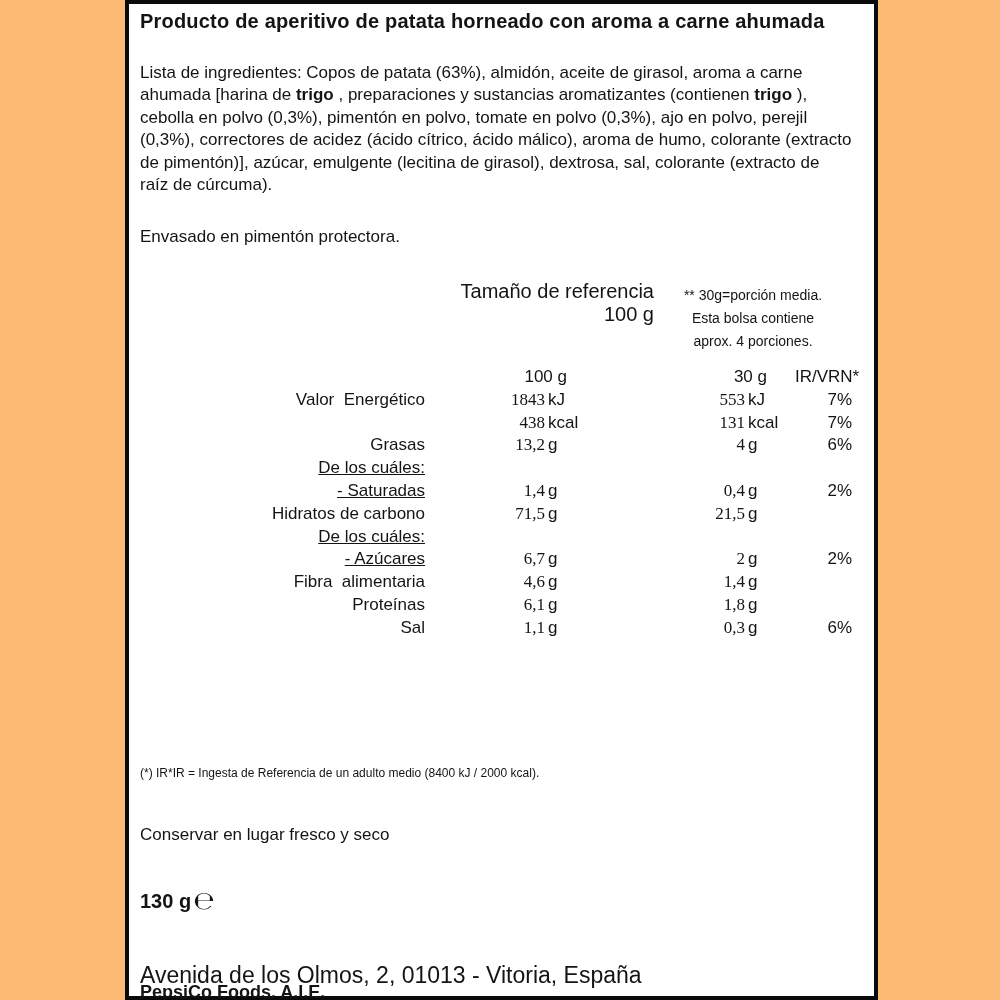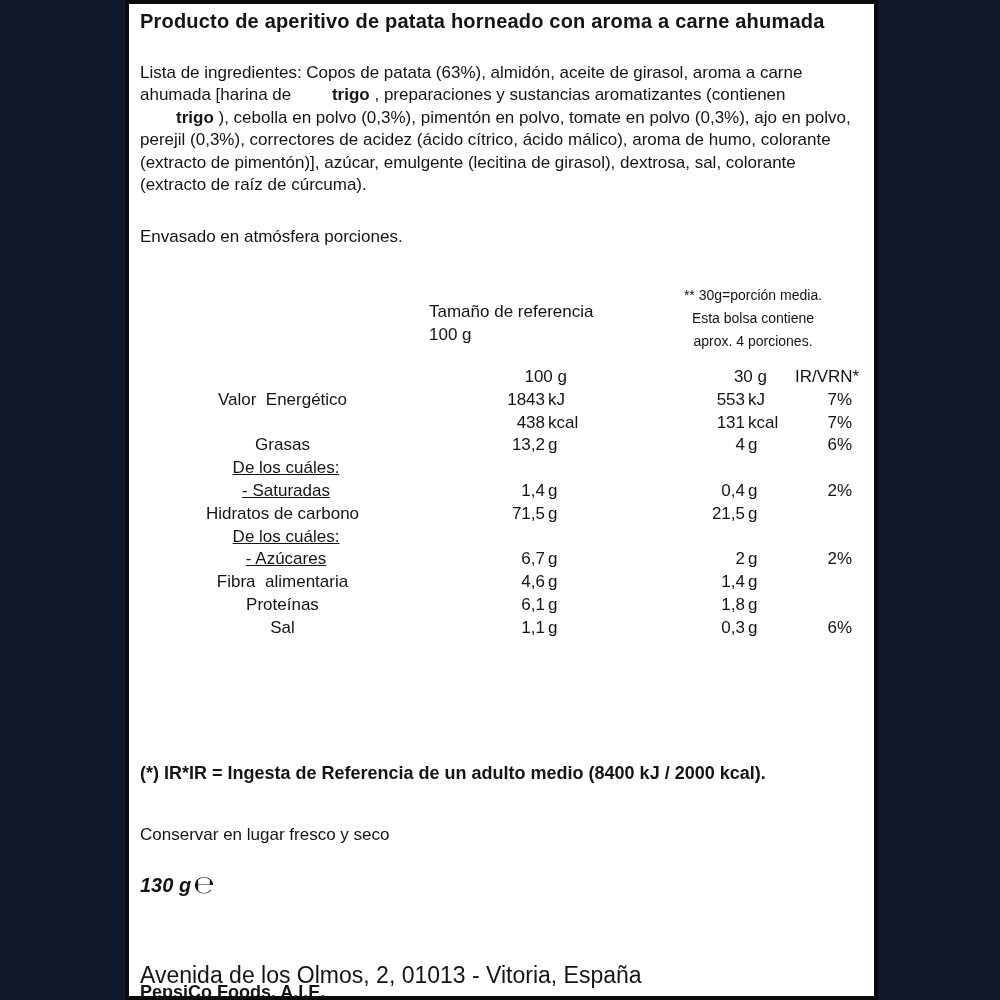--- a/index.html
+++ b/index.html
@@ -3,92 +3,92 @@
 <meta charset="utf-8">
 <style>
   * { box-sizing: border-box; }
   html, body {
     margin: 0; padding: 0;
     width: 1000px; height: 1000px;
     background: #ffffff;
     font-family: "Liberation Sans", "DejaVu Sans", sans-serif;
     color: #141414;
   }
-  .page { position: relative; width: 1000px; height: 1000px; background: #0f172a; }
+  .page { position: relative; width: 1000px; height: 1000px; background: #fdba74; }
 
   .frame {
     position: absolute;
     left: 125px; top: 0;
     width: 753px; height: 1000px;
     border: 4px solid #0a0a0a;
     background: #fff;
   }
 
   .abs { position: absolute; }
 
   .title {
     left: 11px; top: 4px; width: 712px;
     font-size: 20px; line-height: 26px; font-weight: bold;
     letter-spacing: 0.2px;
   }
   .ingredients {
     left: 11px; top: 58px; width: 712px;
     font-size: 17px; line-height: 22.4px;
   }
-  .ingredients b, .ingredients .bold-seg { font-weight: bold; margin-left: 36px; }
+  .ingredients b, .ingredients .bold-seg { font-weight: bold; }
   .packaging { left: 11px; top: 222px; font-size: 17px; line-height: 22px; }
 
   .serving-ref {
-    left: 300px; top: 296px; width: 225px;
-    font-size: 17px; line-height: 23px; text-align: left;
+    left: 300px; top: 276px; width: 225px;
+    font-size: 20px; line-height: 23px; text-align: right;
   }
   .serving-portion {
     left: 504px; top: 280px; width: 240px;
     font-size: 14px; line-height: 23px; text-align: center;
   }
 
   .ntable { left: 11px; top: 362px; width: 712px; font-size: 17px; }
   .nrow, .nheadrow {
     display: grid; height: 22.8px; line-height: 22.8px;
     align-items: baseline;
   }
   .nrow { grid-template-columns: 285px 120px 50px 150px 50px 57px; }
   .nheadrow { grid-template-columns: 285px 170px 200px 57px; }
-  .nname { text-align: center; white-space: pre; }
+  .nname { text-align: right; white-space: pre; }
   .nname.ind { padding-left: 7px; text-decoration: underline; }
-  .nnum { text-align: right; white-space: pre; }
+  .nnum { text-align: right; white-space: pre; font-family: Liberation Serif, serif; }
   .nunit { text-align: left; padding-left: 3px; white-space: pre; }
   .nir { text-align: right; white-space: pre; }
   .nhead100, .nhead30 { text-align: right; padding-right: 28px; }
   .nheadir { text-align: right; }
 
-  .footnote { left: 11px; top: 758px; width: 712px; font-size: 18px; line-height: 22px; font-weight: bold; }
+  .footnote { left: 11px; top: 758px; width: 712px; font-size: 12px; line-height: 22px; }
   .storage { left: 11px; top: 820px; font-size: 17px; line-height: 22px; }
 
-  .netweight { left: 11px; top: 864px; font-size: 20px; line-height: 33px; font-weight: bold; font-style: italic; }
+  .netweight { left: 11px; top: 884px; font-size: 20px; line-height: 26px; font-weight: bold; }
   .emark {
     font-weight: normal; font-size: 25px;
     font-family: "DejaVu Sans", sans-serif;
     margin-left: 2px; vertical-align: -1px;
   }
 
   .manufacturer { left: 11px; top: 934px; font-size: 18px; line-height: 22px; font-weight: bold; margin-top: 43px; }
   .address { left: 11px; top: 960px; font-size: 23px; line-height: 22px; }
 </style>
 </head>
 <body>
 
 <div class="page">
   <div class="frame">
 
     <div class="abs title">Producto de aperitivo de patata horneado con aroma a carne ahumada</div>
 
     <div class="abs ingredients"><span>Lista de ingredientes: Copos de patata (63%), almidón, aceite de girasol, aroma a carne ahumada [harina de </span><span class="bold-seg">trigo</span><span> , preparaciones y sustancias aromatizantes (contienen </span><span class="bold-seg">trigo</span><span> ), cebolla en polvo (0,3%), pimentón en polvo, tomate en polvo (0,3%), ajo en polvo, perejil (0,3%), correctores de acidez (ácido cítrico, ácido málico), aroma de humo, colorante (extracto de pimentón)], azúcar, emulgente (lecitina de girasol), dextrosa, sal, colorante (extracto de raíz de cúrcuma).</span></div>
 
-    <div class="abs packaging">Envasado en atmósfera porciones.</div>
+    <div class="abs packaging">Envasado en pimentón protectora.</div>
 
     <div class="abs serving-ref">
       <div>Tamaño de referencia</div>
       <div>100 g</div>
     </div>
 
     <div class="abs serving-portion">
       <div>** 30g=porción media.</div>
       <div>Esta bolsa contiene</div>
       <div>aprox. 4 porciones.</div>

